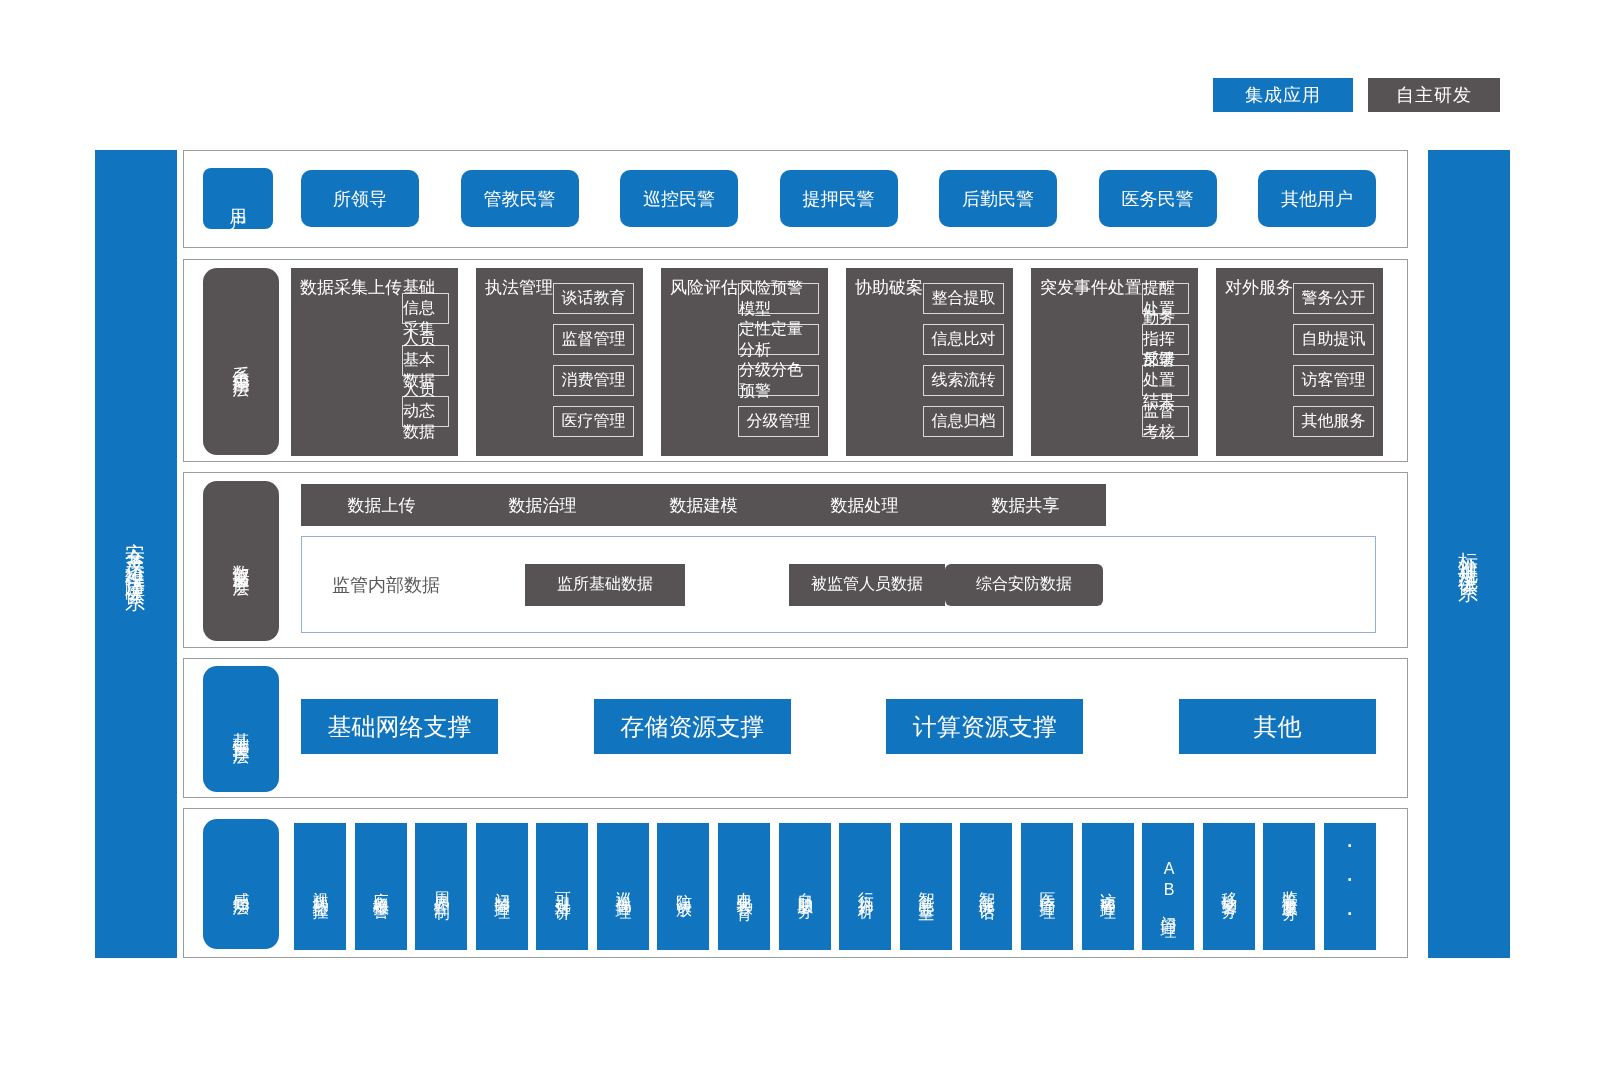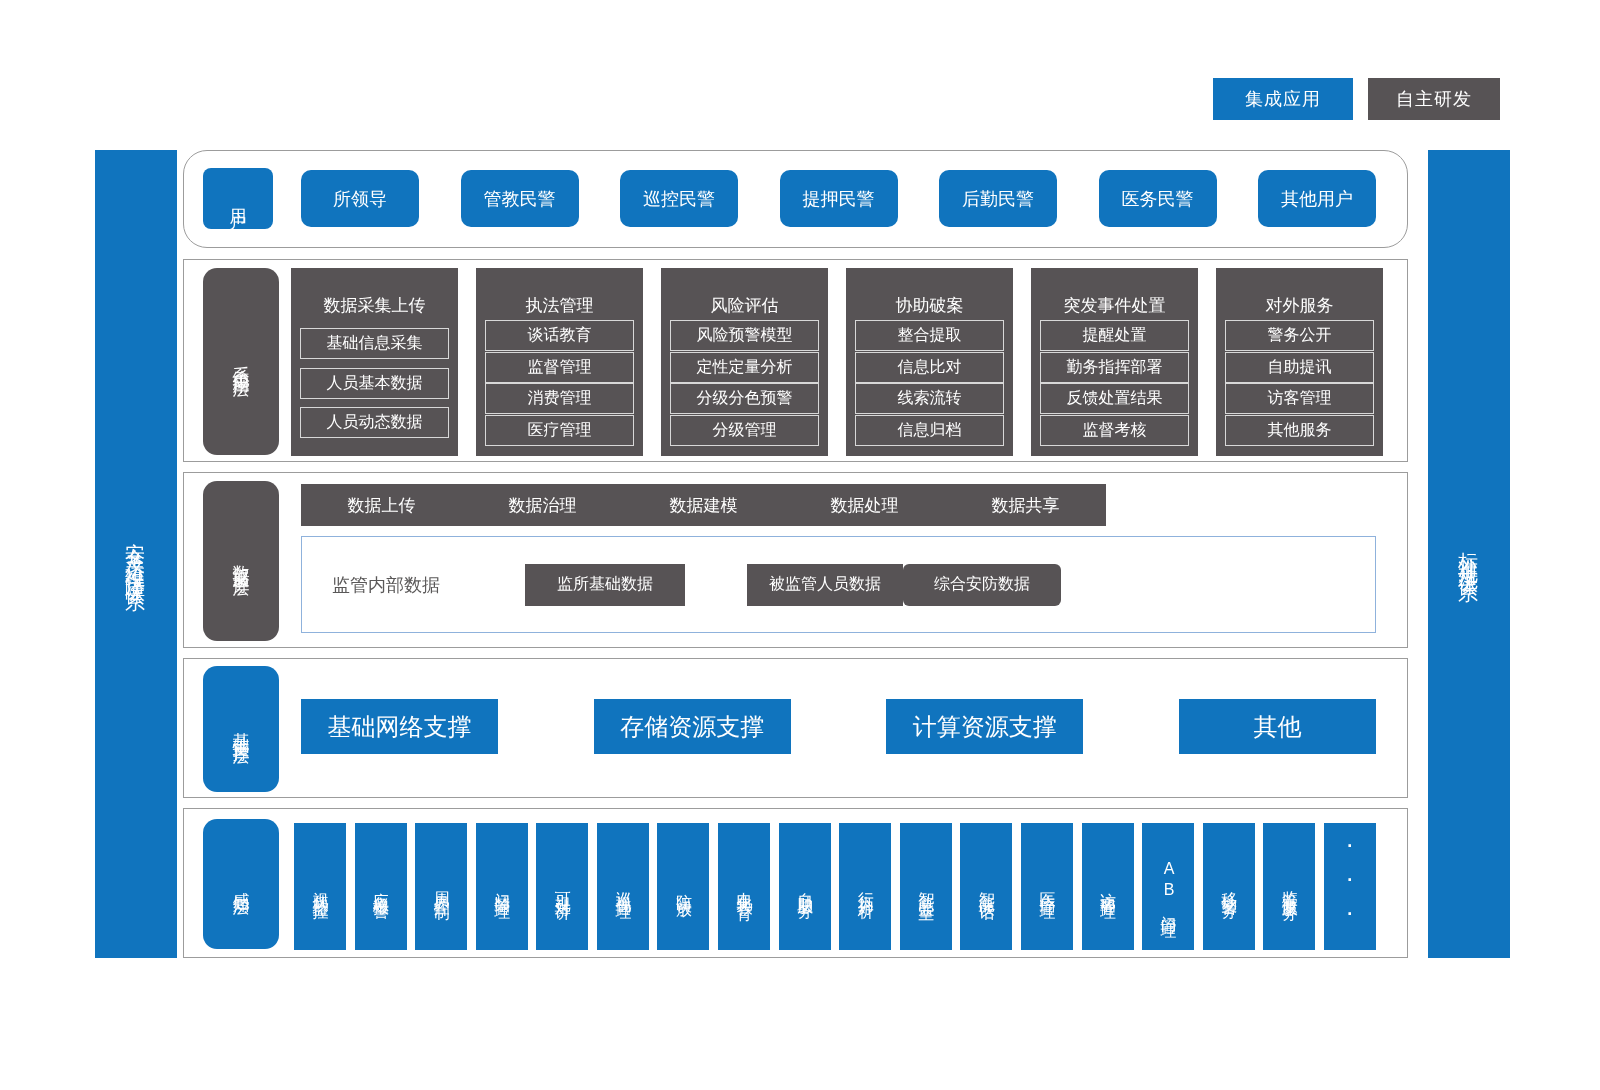--- a/index.html
+++ b/index.html
@@ -1,34 +1,34 @@
 <!DOCTYPE html>
 <html><head>
 <meta charset="utf-8">
 <style>
   html,body{margin:0;padding:0;background:#fff;}
   body{font-family:"Liberation Sans","DejaVu Sans",sans-serif;}
   .canvas{position:relative;width:1600px;height:1090px;background:#fff;overflow:hidden;}
 
   
-  .legend-item{position:absolute;top:78px;height:42px;display:flex;align-items:center;justify-content:center;
+  .legend-item{position:absolute;top:78px;height:34px;display:flex;align-items:center;justify-content:center;
     color:#fff;font-size:18px;letter-spacing:1px;}
   .legend-blue{left:1213px;width:140px;background:#1074be;}
   .legend-dark{left:1368px;width:132px;background:#575355;}
 
   
   .sidebar{position:absolute;top:150px;height:808px;width:82px;background:#1074be;color:#fff;
     display:flex;align-items:center;justify-content:center;font-size:20px;}
   .sidebar-left{left:95px;}
   .sidebar-right{left:1428px;}
   .vtext{writing-mode:vertical-rl;text-orientation:upright;letter-spacing:6px;}
 
   
   .panel{position:absolute;left:183px;width:1225px;background:#fff;border:1px solid #9c9c9c;box-sizing:border-box;}
-  .panel-user{top:150px;height:98px;border-radius:24px;}
+  .panel-user{top:150px;height:98px;}
   .panel-app{top:259px;height:203px;}
   .panel-data{top:472px;height:176px;}
   .panel-infra{top:658px;height:140px;}
   .panel-sense{top:808px;height:150px;}
 
   
   .layer-label{position:absolute;left:19px;display:flex;align-items:center;justify-content:center;color:#fff;font-size:17px;}
   .lbl-blue{background:#1074be;}
   .lbl-dark{background:#575355;}
   .lbl-user{top:17px;width:70px;height:61px;border-radius:8px;}
@@ -38,34 +38,34 @@
   .lbl-sense{top:10px;width:76px;height:130px;border-radius:14px;}
   .layer-label .vtext{letter-spacing:4px;}
 
   
   .user-btns{position:absolute;left:117px;top:17px;width:1075px;height:61px;display:flex;justify-content:space-between;align-items:center;}
   .btn-user{width:118px;height:57px;background:#1074be;border-radius:10px;color:#fff;font-size:18px;
     display:flex;align-items:center;justify-content:center;}
 
   
   .app-groups{position:absolute;left:107px;top:8px;width:1092px;height:188px;display:flex;justify-content:space-between;}
-  .app-group{width:167px;background:#575355;display:flex;flex-direction:column;box-sizing:border-box;padding:23px 9px 9px;}
+  .app-group{width:167px;background:#575355;display:flex;flex-direction:row;box-sizing:border-box;padding:5px 9px 9px;}
   .app-title{color:#fff;font-size:17px;text-align:center;padding:3px 0 2px;}
   .app-items{flex:1;display:flex;flex-direction:column;justify-content:space-evenly;}
   .app-item{height:29px;border:1px solid #d8d8d8;color:#fff;font-size:16px;display:flex;align-items:center;justify-content:center;}
 
   
   .data-top{position:absolute;left:117px;top:11px;width:1075px;display:flex;}
   .btn-dark{width:161px;height:42px;background:#575355;color:#fff;font-size:17px;display:flex;align-items:center;justify-content:center;}
   .data-inner{position:absolute;left:117px;top:63px;width:1075px;height:97px;border:1px solid #8fb2dc;box-sizing:border-box;
     display:flex;align-items:center;padding:0 0 0 30px;}
   .data-inner-label{color:#5a5858;font-size:18px;width:138px;}
   .btn-inner{height:42px;background:#575355;color:#fff;font-size:16px;display:flex;align-items:center;justify-content:center;padding:0 18px;}
   .gap1{margin-left:55px;width:124px;}
-  .gap2{margin-left:62px;width:120px;}
+  .gap2{margin-left:104px;width:120px;}
   .gap3{width:122px;border-radius:6px;}
 
   
   .infra-btns{position:absolute;left:117px;top:40px;width:1075px;display:flex;justify-content:space-between;}
   .btn-infra{width:197px;height:55px;background:#1074be;color:#fff;font-size:24px;display:flex;align-items:center;justify-content:center;}
 
   
   .sense-bars{position:absolute;left:110px;top:14px;width:1082px;height:127px;display:flex;justify-content:space-between;}
   .sense-bar{width:52px;background:#1074be;color:#fff;font-size:16px;display:flex;align-items:center;justify-content:center;}
   .sense-bar .vtext{letter-spacing:4px;}

